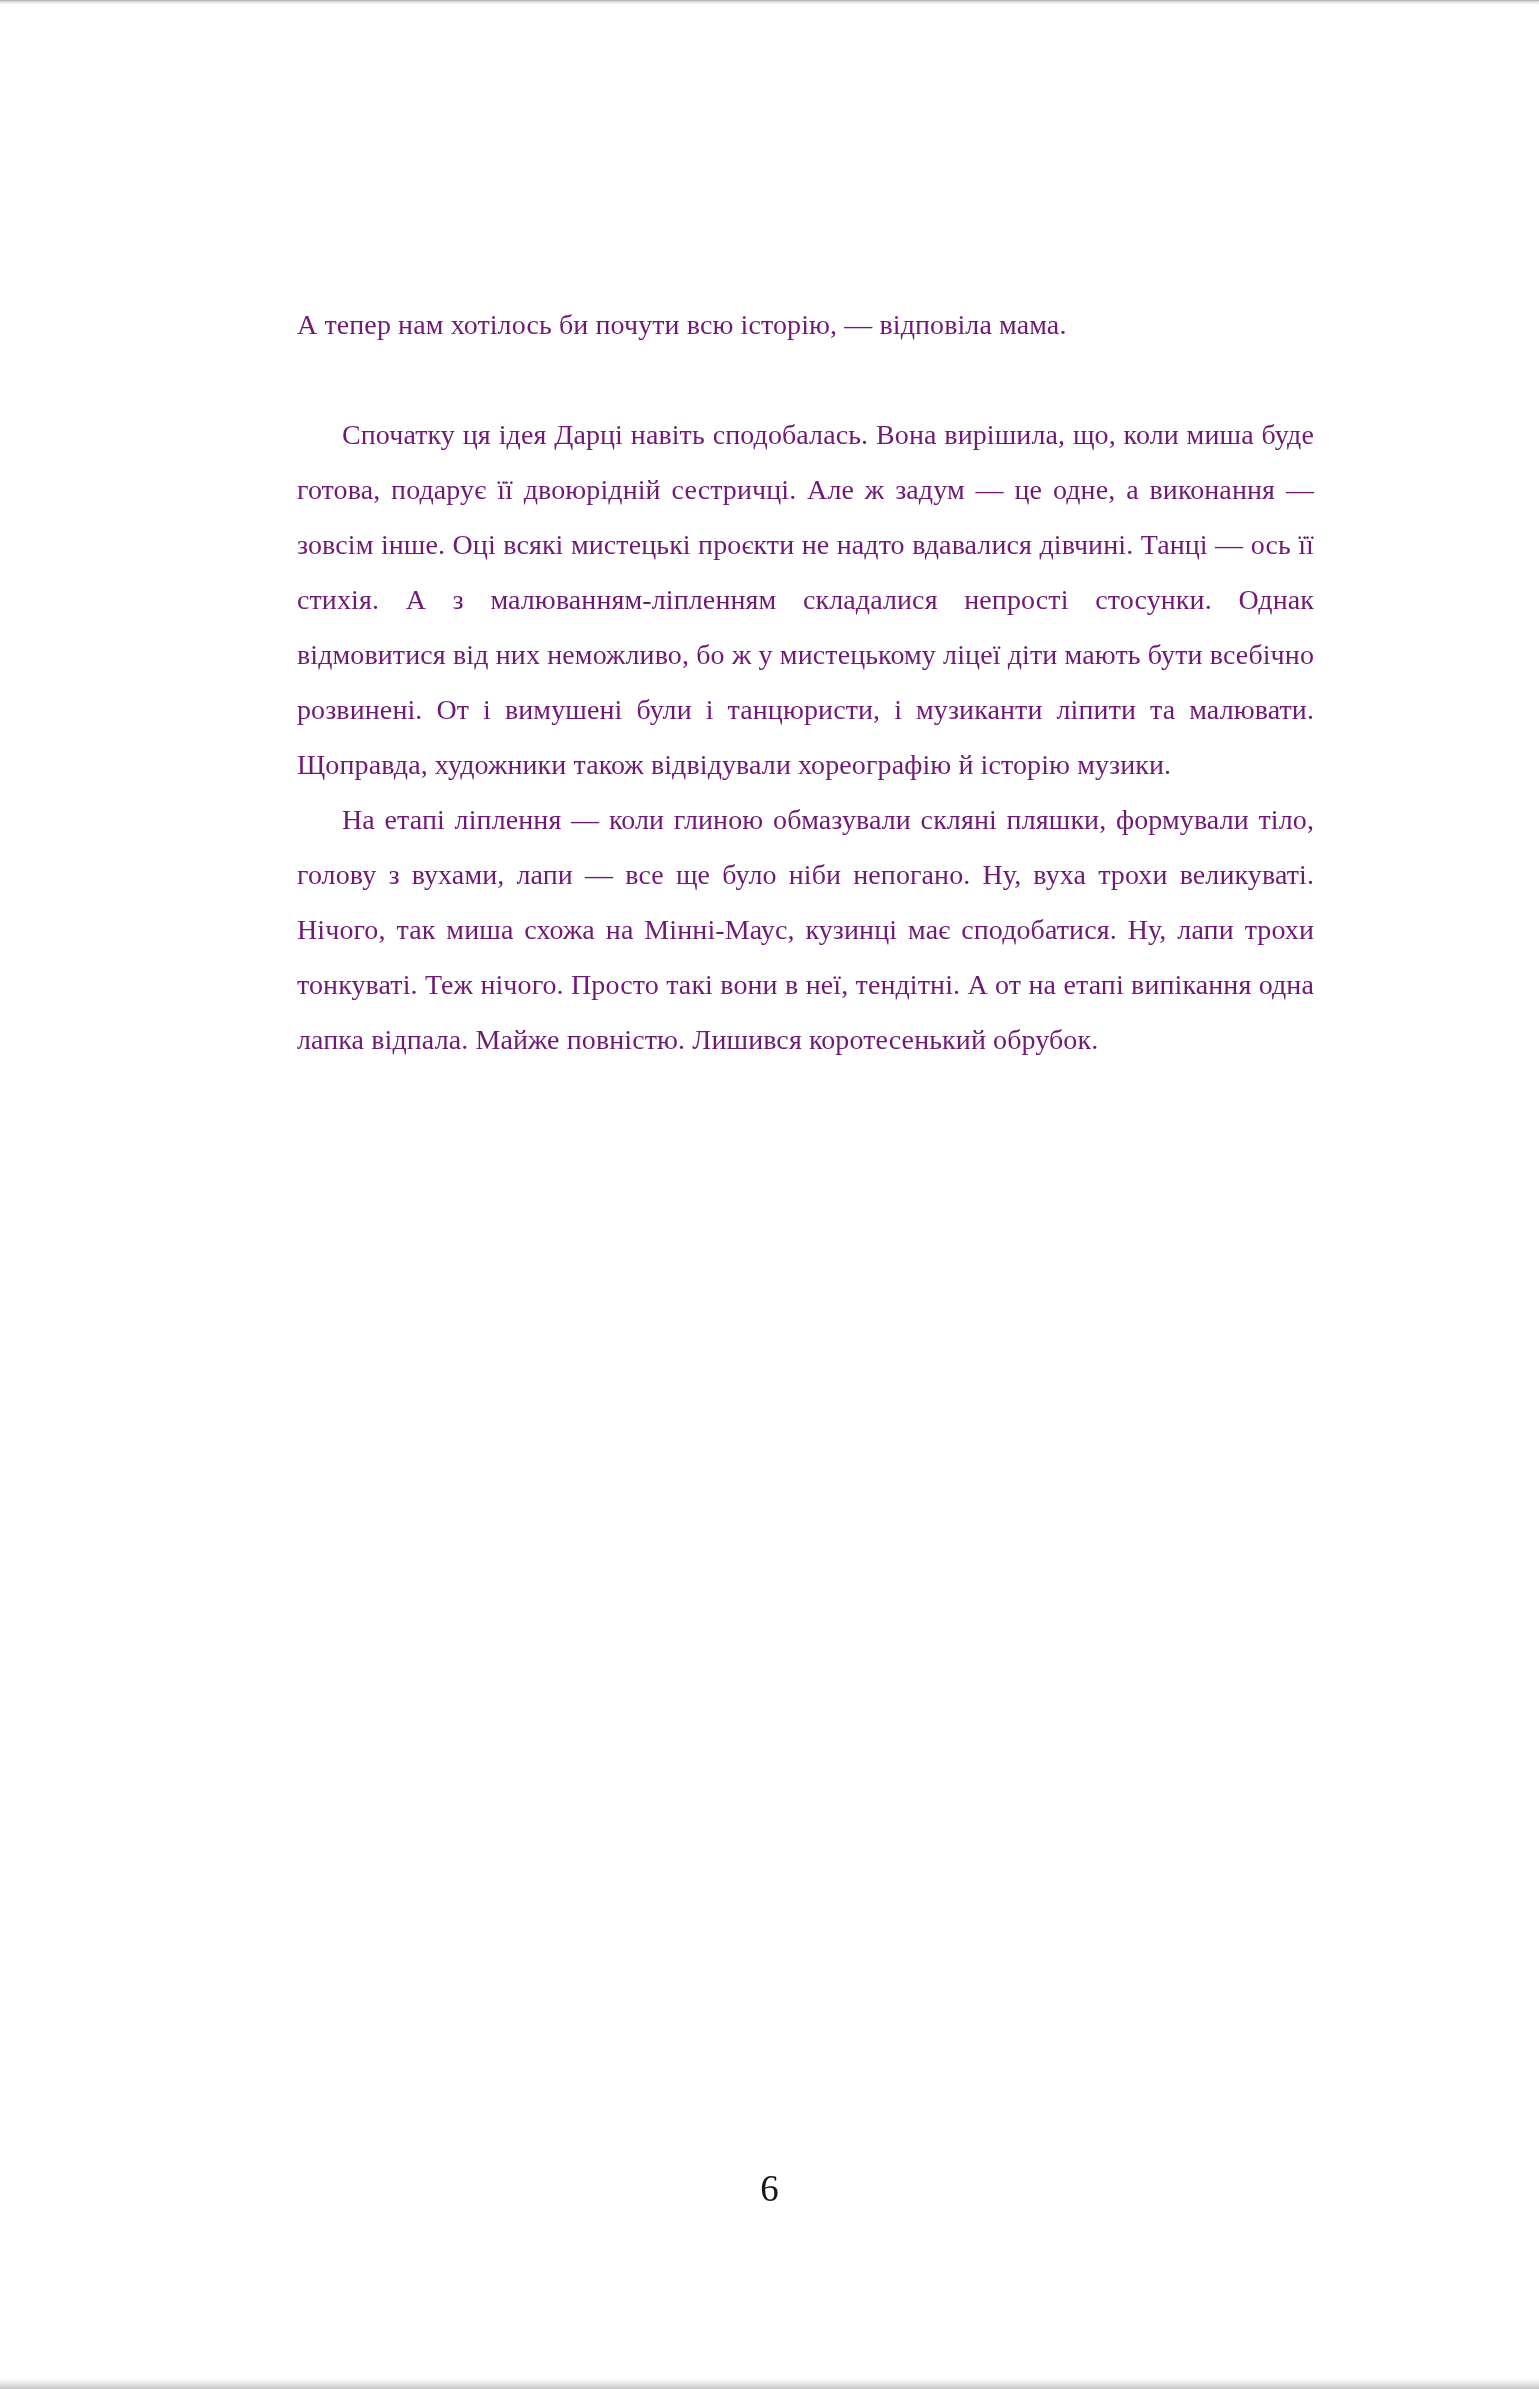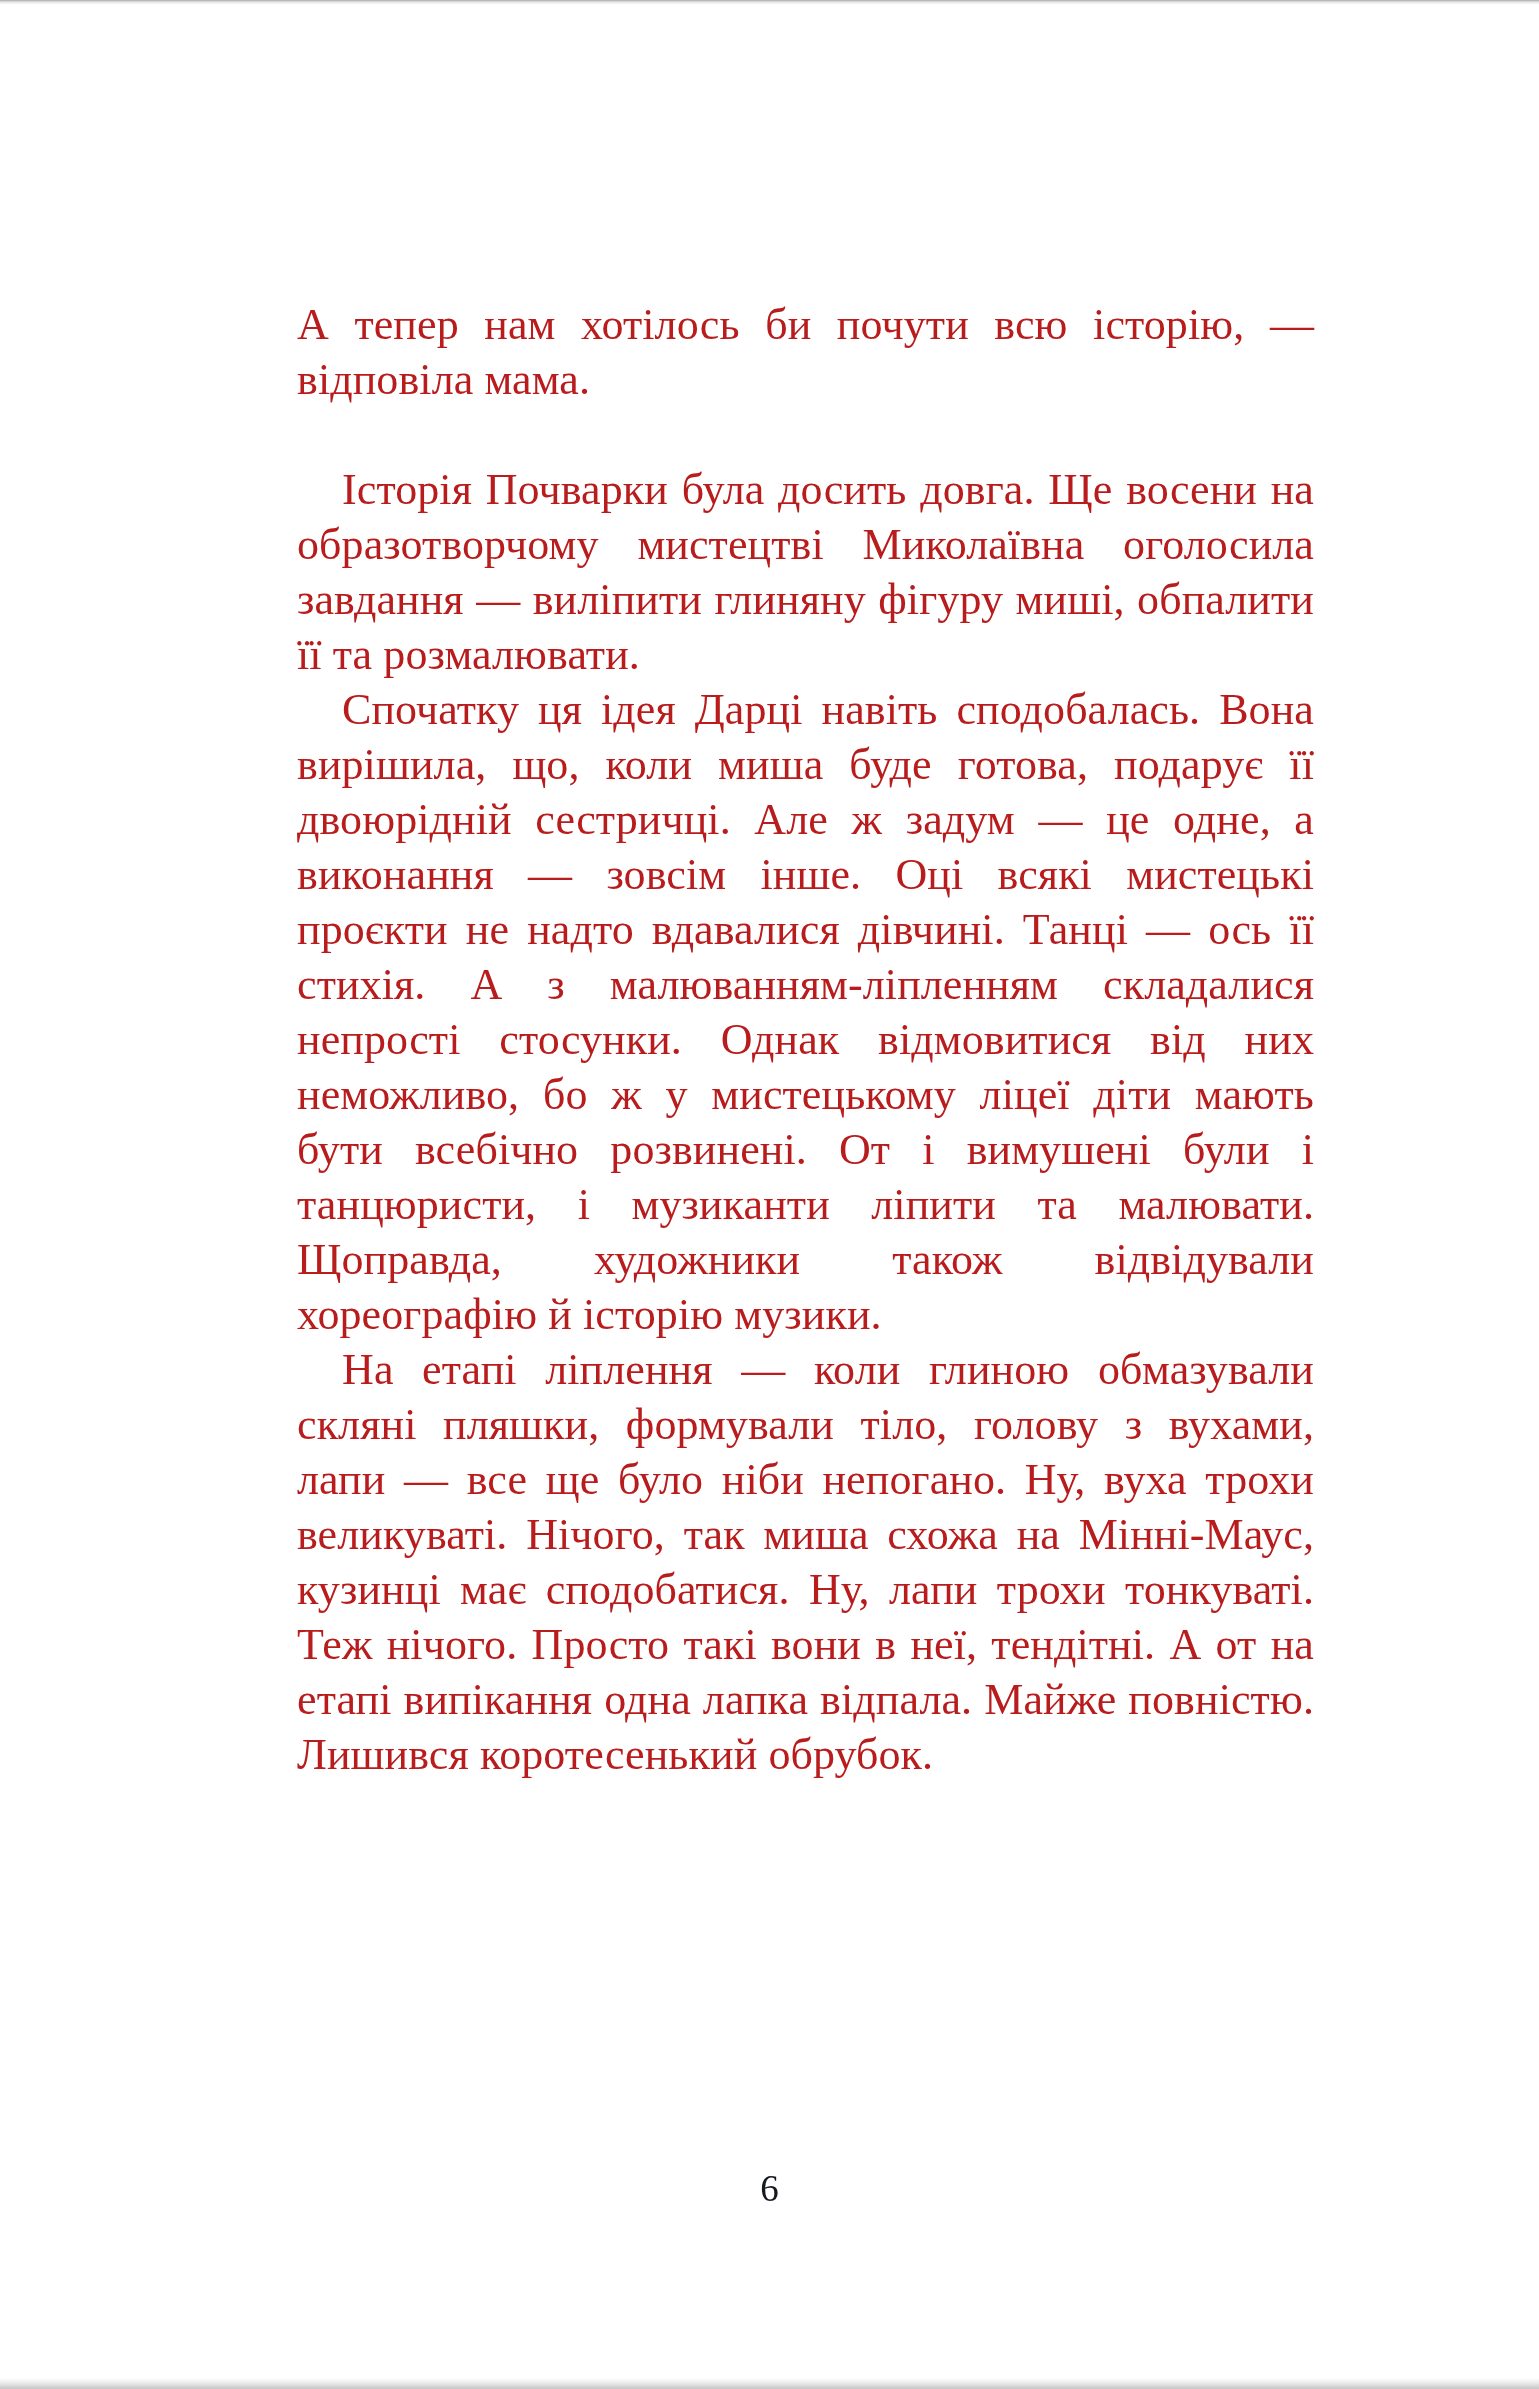--- a/index.html
+++ b/index.html
@@ -38,23 +38,23 @@
 
   .text-block {
     position: absolute;
     left: 297px;
     top: 297px;
     width: 1017px;
   }
 
   .para {
     margin: 0;
-    color: #b91c1c;
+    color: #701a75;
     font-family: "Liberation Serif", "DejaVu Serif", serif;
-    font-size: 44px;
+    font-size: 28px;
     line-height: 55px;
     text-align: justify;
     text-justify: inter-word;
     hyphens: manual;
     letter-spacing: 0.1px;
     font-weight: 400;
   }
 
   .para.indented {
     text-indent: 45px;
@@ -82,21 +82,20 @@
 <div class="page">
 
   <div class="edge-strip-top"></div>
 
   <div class="text-block">
 
     <p class="para">А тепер нам хотілось би почути всю історію, — відповіла мама.</p>
 
     <div class="para-gap"></div>
 
-    <p class="para indented">Історія Почварки була досить довга. Ще восени на образотворчому мистецтві Миколаївна оголосила завдання — виліпити глиняну фігуру миші, обпалити її та розмалювати.</p>
 
     <p class="para indented">Спочатку ця ідея Дарці навіть сподобалась. Вона вирішила, що, коли миша буде готова, подарує її двоюрідній сестричці. Але ж задум — це одне, а виконання — зовсім інше. Оці всякі мистецькі проєкти не надто вдавалися дівчині. Танці — ось її стихія. А з малюванням-ліпленням складалися непрості стосунки. Однак відмовитися від них неможливо, бо ж у мистецькому ліцеї діти мають бути всебічно розвинені. От і вимушені були і танцюристи, і музиканти ліпити та малювати. Щоправда, художники також відвідували хореографію й історію музики.</p>
 
     <p class="para indented">На етапі ліплення — коли глиною обмазували скляні пляшки, формували тіло, голову з вухами, лапи — все ще було ніби непогано. Ну, вуха трохи великуваті. Нічого, так миша схожа на Мінні-Маус, кузинці має сподобатися. Ну, лапи трохи тонкуваті. Теж нічого. Просто такі вони в неї, тендітні. А от на етапі випікання одна лапка відпала. Майже повністю. Лишився коротесенький обрубок.</p>
 
   </div>
 
   <div class="page-number">6</div>
 
   <div class="edge-strip-bottom"></div>

